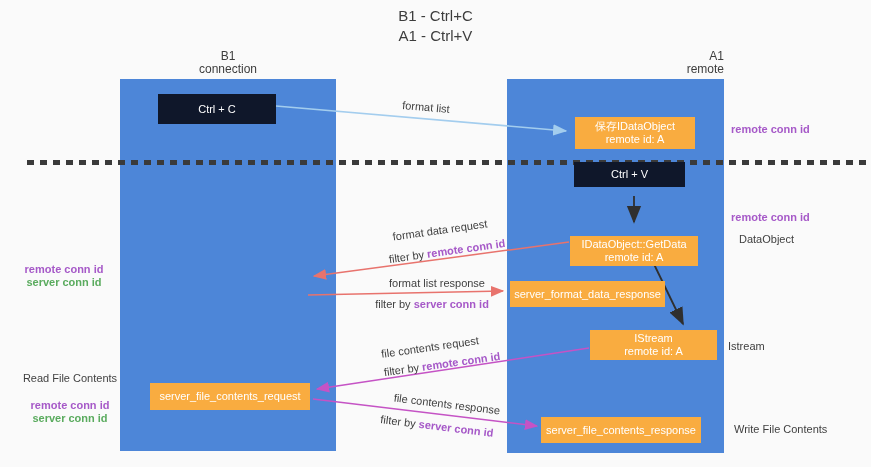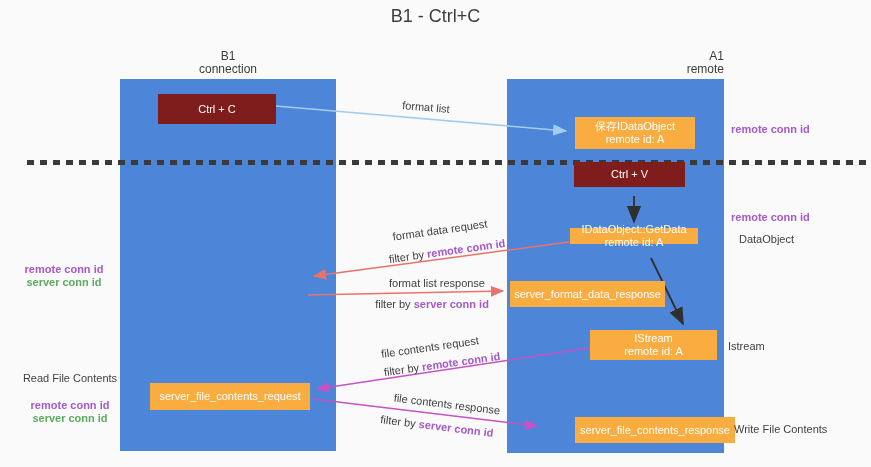--- a/index.html
+++ b/index.html
@@ -1,50 +1,51 @@
 <!DOCTYPE html>
 <html><head>
 <meta charset="utf-8">
 <style>
   html,body{margin:0;padding:0;}
   body{font-family:"Liberation Sans","DejaVu Sans",sans-serif;background:#fafafa;}
   #canvas{position:relative;width:871px;height:467px;background:#fafafa;overflow:hidden;}
 
   .title{position:absolute;top:6px;left:0;width:871px;text-align:center;
-         font-size:18px;line-height:20px;color:#3d3d3d;}
+         font-size:15px;line-height:20px;color:#3d3d3d;}
   .lane-header{position:absolute;text-align:center;font-size:12px;line-height:13px;color:#3d3d3d;}
   .lane{position:absolute;background:#4d86d8;}
 
   .dashed-line{position:absolute;left:27px;top:160px;width:844px;height:5px;
      background:repeating-linear-gradient(90deg,#3a3a3a 0 7px,transparent 7px 13px);}
 
   .box{position:absolute;display:flex;flex-direction:column;align-items:center;justify-content:center;
        color:#ffffff;font-size:11px;line-height:13px;text-align:center;box-sizing:border-box;}
   .box-orange{background:#f9ac40;}
-  .box-green{background:#7f1d1d;}
+  .box-green{background:#0f172a;}
 
   .side-label{position:absolute;font-size:11px;line-height:13px;color:#3f3f3f;white-space:nowrap;}
   .side-block{position:absolute;text-align:center;font-size:11px;line-height:13px;white-space:nowrap;}
   .purple{color:#a659c8;font-weight:bold;}
   .green-txt{color:#5aab5e;font-weight:bold;}
   .dark-txt{color:#3f3f3f;}
 
   .arrow-label{position:absolute;font-size:11px;color:#3f3f3f;white-space:nowrap;
                transform:translate(-50%,-50%);}
   .arrow-label .purple{font-weight:bold;}
 
   svg.overlay{position:absolute;left:0;top:0;width:871px;height:467px;pointer-events:none;}
 </style>
 </head>
 <body>
 
 <div id="canvas">
 
   <div class="title">
     <div>B1 - Ctrl+C</div>
+    <div>A1 - Ctrl+V</div>
   </div>
 
   <div class="lane-header" style="left:120px;top:50px;width:216px;">
     <div>B1</div>
     <div>connection</div>
   </div>
   <div class="lane-header" style="left:507px;top:50px;width:217px;text-align:right;">
     <div>A1</div>
     <div>remote</div>
   </div>
@@ -84,40 +85,40 @@
 
   <div class="box box-orange" style="left:575px;top:117px;width:120px;height:32px;">
     <span>保存IDataObject</span>
     <span>remote id: A</span>
   </div>
 
   <div class="box box-green" style="left:574px;top:162px;width:111px;height:25px;">
     <span>Ctrl + V</span>
   </div>
 
-  <div class="box box-orange" style="left:570px;top:228px;width:128px;height:16px;">
+  <div class="box box-orange" style="left:570px;top:236px;width:128px;height:30px;">
     <span>IDataObject::GetData</span>
     <span>remote id: A</span>
   </div>
 
 
   <div class="box box-orange" style="left:510px;top:281px;width:155px;height:26px;">
     <span>server_format_data_response</span>
   </div>
 
   <div class="box box-orange" style="left:590px;top:330px;width:127px;height:30px;">
     <span>IStream</span>
     <span>remote id: A</span>
   </div>
 
   <div class="box box-orange" style="left:150px;top:383px;width:160px;height:27px;">
     <span>server_file_contents_request</span>
   </div>
 
-  <div class="box box-orange" style="left:575px;top:417px;width:160px;height:26px;">
+  <div class="box box-orange" style="left:541px;top:417px;width:160px;height:26px;">
     <span>server_file_contents_response</span>
   </div>
 
   <div class="side-label purple" style="left:731px;top:123px;">remote conn id</div>
   <div class="side-label purple" style="left:731px;top:211px;">remote conn id</div>
   <div class="side-label dark-txt" style="left:731px;top:233px;padding-left:8px;">DataObject</div>
   <div class="side-label dark-txt" style="left:728px;top:340px;">Istream</div>
   <div class="side-label dark-txt" style="left:734px;top:423px;">Write File Contents</div>
 
   <div class="side-block" style="left:18px;top:263px;width:92px;">

